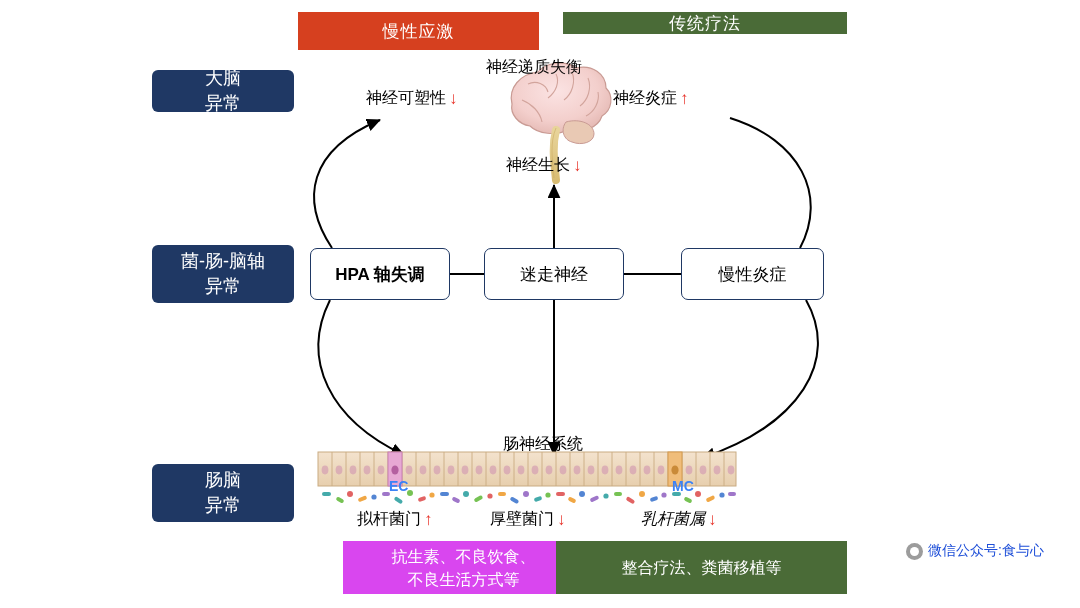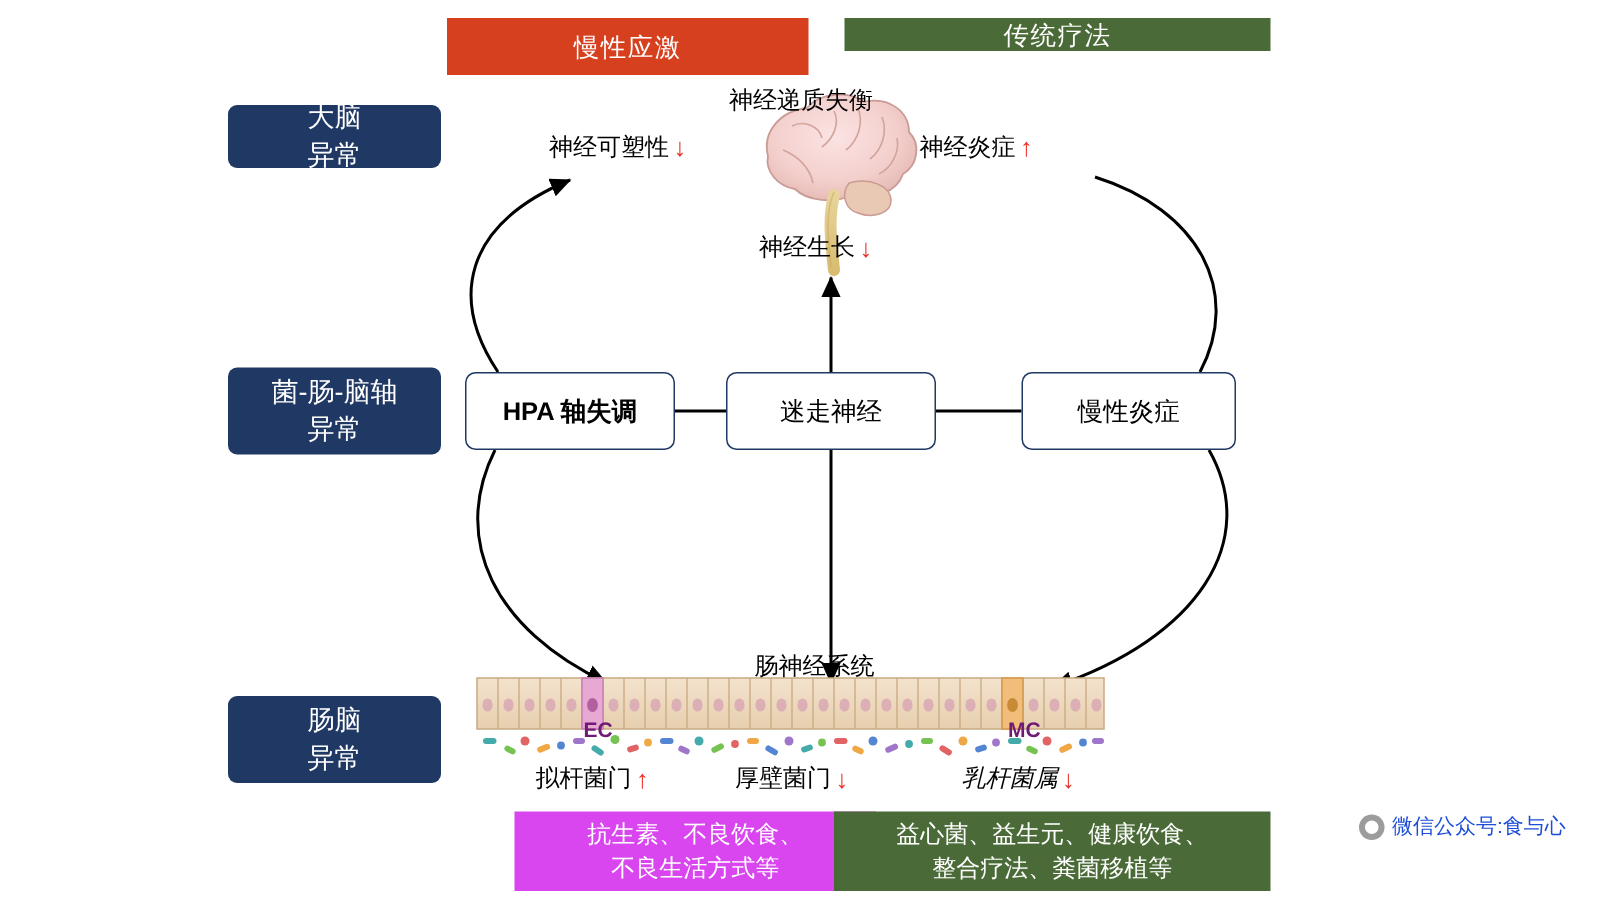--- a/index.html
+++ b/index.html
@@ -113,21 +113,21 @@
   .arrow-down, .arrow-up {
     color: #e8332a;
     font-size: 17px;
     font-weight: bold;
     margin-left: 3px;
     vertical-align: -1px;
   }
 
   
   .cell-tag {
-    color: #701a75;
+    color: #3b82f6;
     font-size: 14px;
     font-weight: bold;
   }
   .tag-ec { left: 389px; top: 478px; }
   .tag-mc { left: 672px; top: 478px; }
 
   
   .watermark {
     left: 906px; top: 542px;
     display: flex;
@@ -383,21 +383,20 @@
   </div>
 
   <div class="abs banner-bottom banner-antibiotic">
     <div>
       <div>抗生素、不良饮食、</div>
       <div>不良生活方式等</div>
     </div>
   </div>
   <div class="abs banner-bottom banner-probiotic">
     <div>
-      <div>益心菌、益生元、健康饮食、</div>
       <div>整合疗法、粪菌移植等</div>
     </div>
   </div>
 
   <div class="abs watermark">
     <span class="wm-icon"></span>
     <span>微信公众号:食与心</span>
   </div>
 
 </div>

